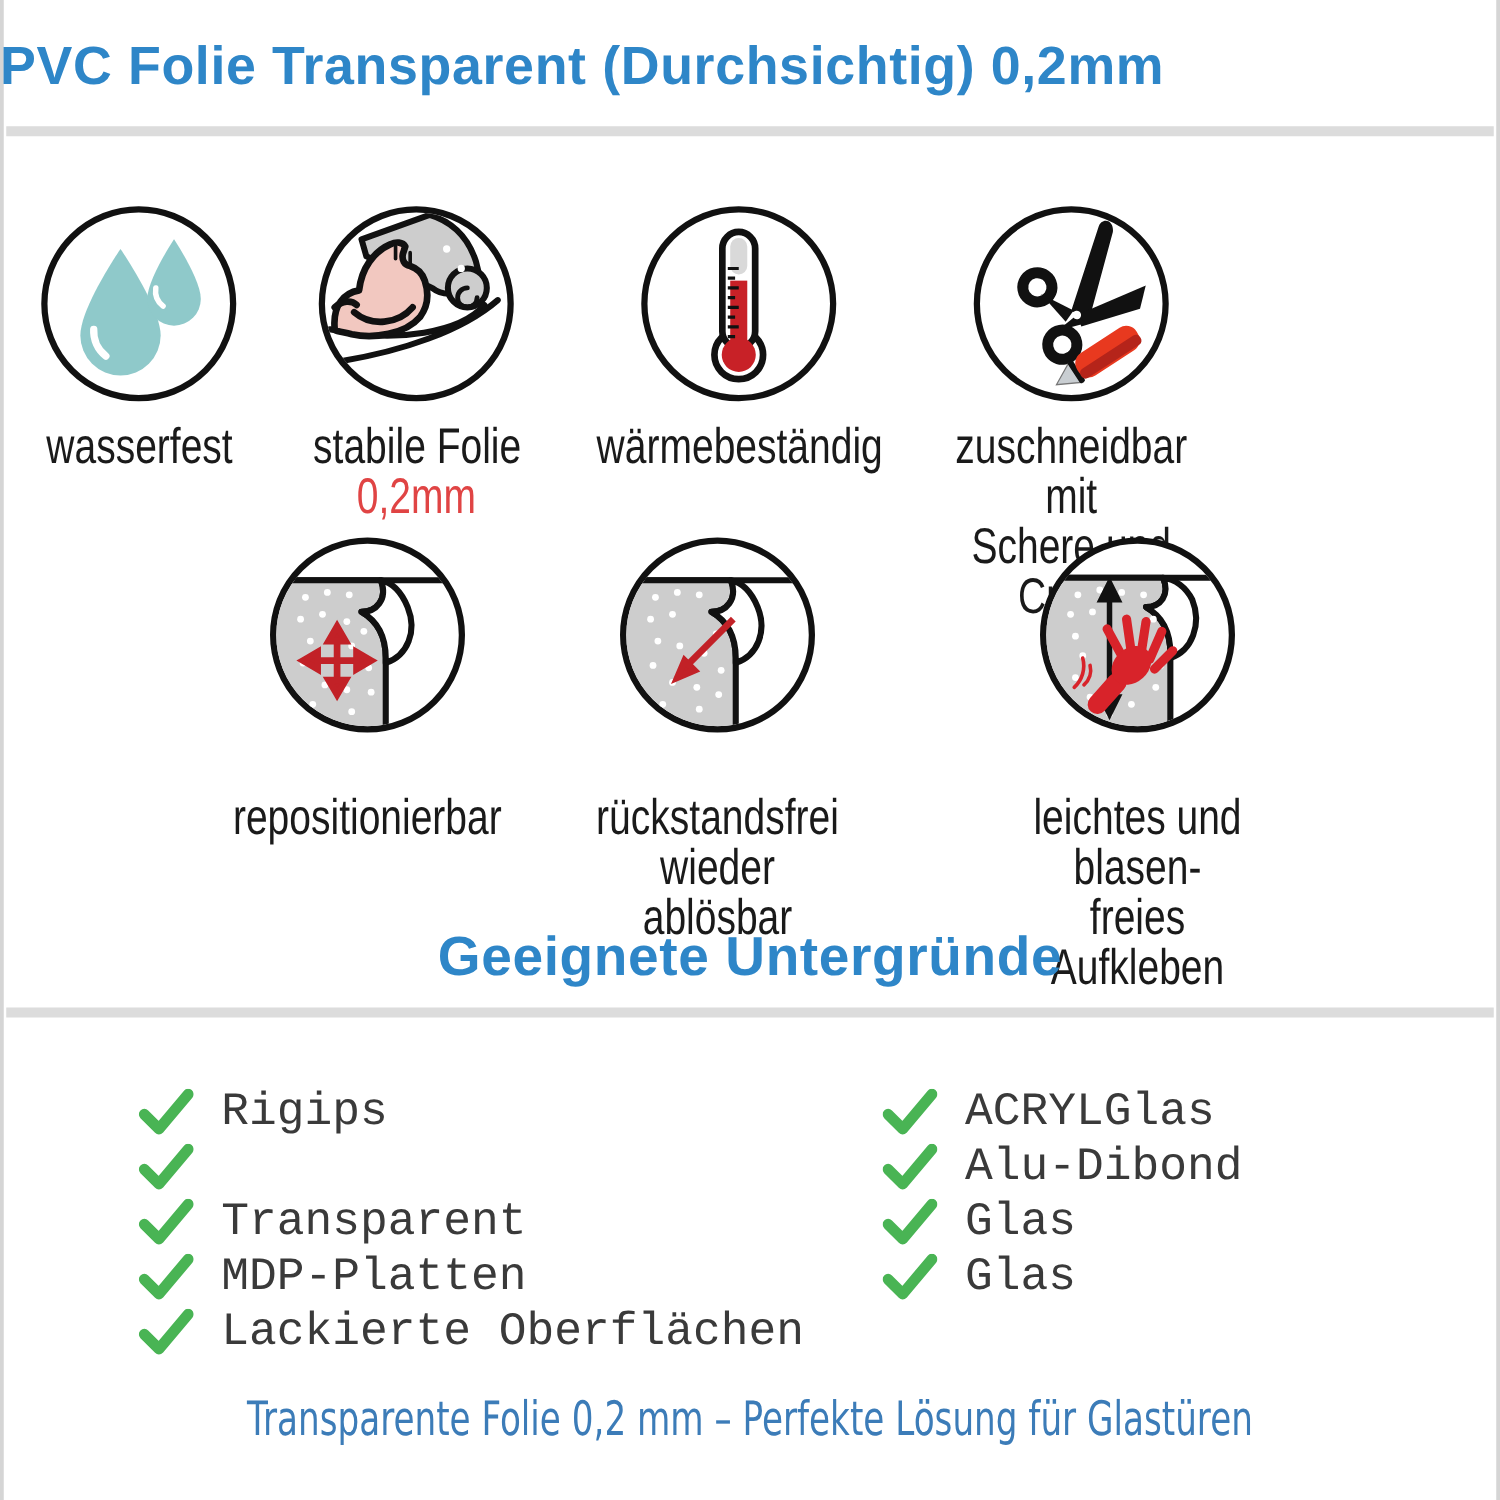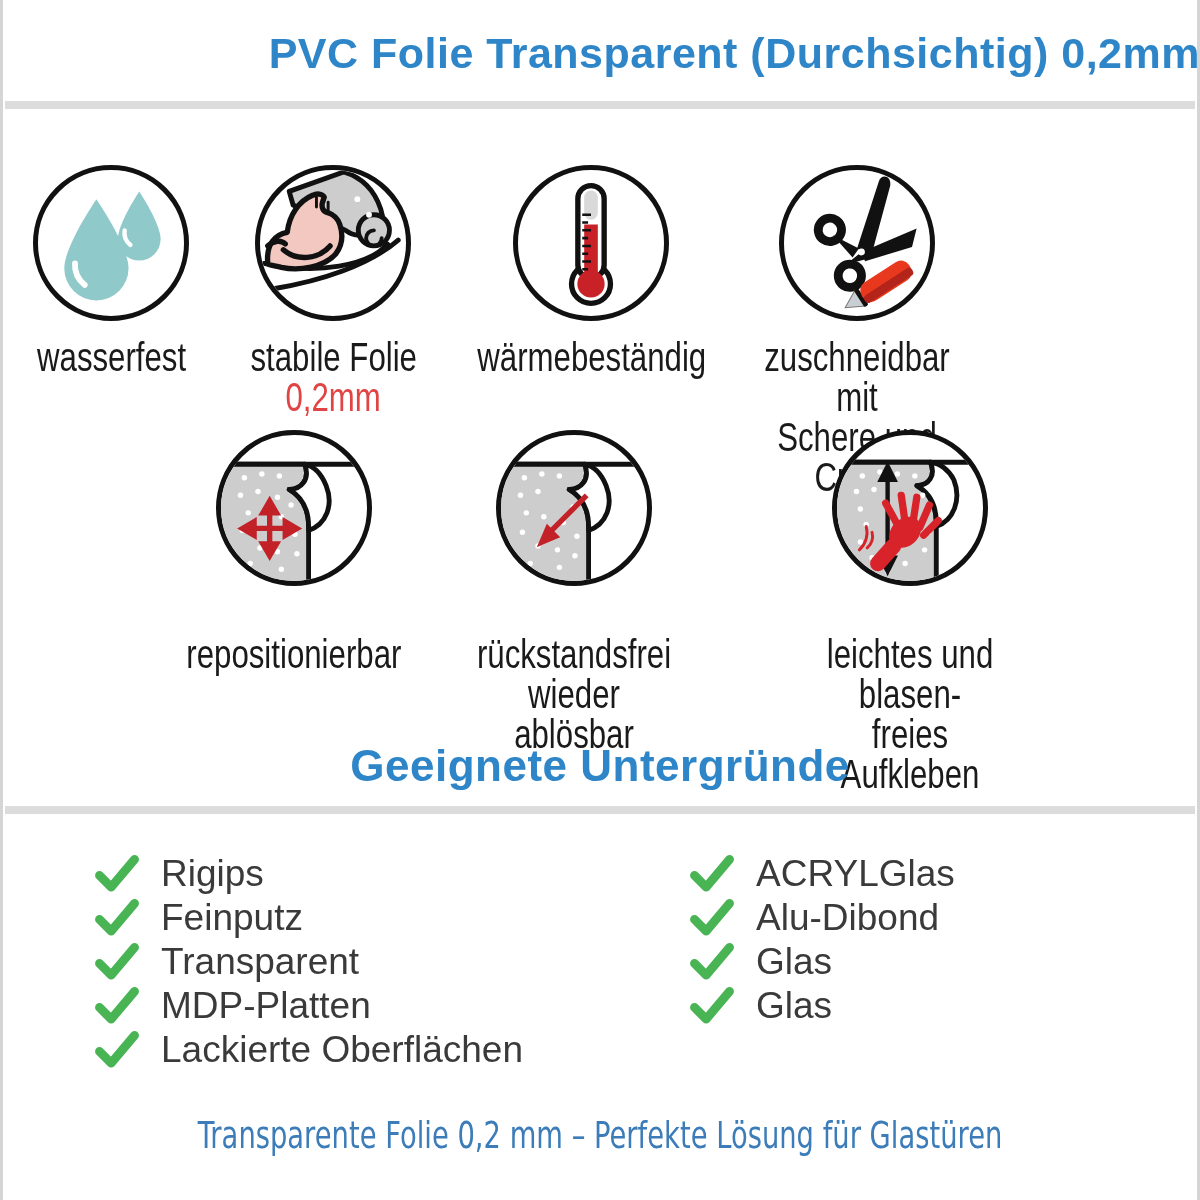--- a/index.html
+++ b/index.html
@@ -8,21 +8,21 @@
 
   
   .edge{position:absolute;top:0;bottom:0;width:3px;background:#d5d5d5;}
   #edge-left{left:0;}
   #edge-right{right:0;}
   .hbar{position:absolute;left:5px;right:5px;height:8px;background:#dcdcdc;}
   #hbar-top{top:101px;}
   #hbar-mid{top:806px;}
 
   
-  .main-title{position:absolute;top:22px;left:0;width:100%;text-align:right;
+  .main-title{position:absolute;top:22px;left:0;width:100%;text-align:left;
     font-size:43px;font-weight:bold;letter-spacing:.5px;color:#2e86c8;line-height:62px;}
   .section-title{position:absolute;top:740px;left:0;width:100%;text-align:center;
     font-size:44px;font-weight:bold;letter-spacing:.5px;color:#2e86c8;line-height:52px;}
   .footer-line{position:absolute;top:1112px;left:0;width:100%;text-align:center;
     font-size:38px;color:#3c7cb8;font-family:"DejaVu Sans",sans-serif;
     transform:scaleX(.72);transform-origin:50% 50%;line-height:46px;}
 
   
   .row{position:absolute;display:flex;}
   #row1{top:165px;left:0;width:976px;}
@@ -33,21 +33,21 @@
   .feat{display:flex;flex-direction:column;align-items:center;}
   .circle{width:146px;height:146px;border:5px solid #111;border-radius:50%;
     overflow:hidden;background:#fff;flex:none;}
   .circle svg{width:100%;height:100%;display:block;}
   .feat-label{margin-top:16px;font-size:40px;line-height:40px;color:#1a1a1a;
     text-align:center;white-space:pre-line;transform:scaleX(.78);transform-origin:50% 0;}
   .feat-sub{font-size:40px;line-height:40px;color:#e04444;text-align:center;
     transform:scaleX(.78);transform-origin:50% 0;}
 
   
-  ul.substrates{list-style:none;margin:0;padding:0;position:absolute;top:852px;}
+  ul.substrates{list-style:none;margin:16px;padding:0;position:absolute;top:852px;font-family:Liberation Mono, monospace;}
   #list-left{left:95px;}
   #list-right{left:690px;}
   ul.substrates li{display:flex;align-items:center;height:44px;
     font-size:37px;color:#3a3a3a;}
   .check{width:44px;height:38px;margin-right:22px;flex:none;}
   .check svg{width:100%;height:100%;display:block;}
 </style>
 </head>
 <body>
 
@@ -278,21 +278,20 @@
         </svg>
       </span>
     <span>Rigips</span>
   </li>
   <li>
     <span class="check">
         <svg viewBox="0 0 30 26">
           <polyline points="3,14 11,22 27,3" fill="none" stroke="#49b454" stroke-width="6" stroke-linecap="round" stroke-linejoin="round"></polyline>
         </svg>
       </span>
-    <span>Feinputz</span>
   </li>
   <li>
     <span class="check">
         <svg viewBox="0 0 30 26">
           <polyline points="3,14 11,22 27,3" fill="none" stroke="#49b454" stroke-width="6" stroke-linecap="round" stroke-linejoin="round"></polyline>
         </svg>
       </span>
     <span>Transparent</span>
   </li>
   <li>

